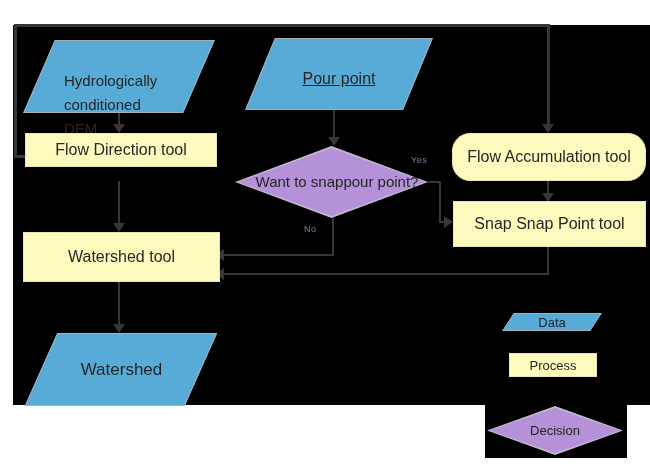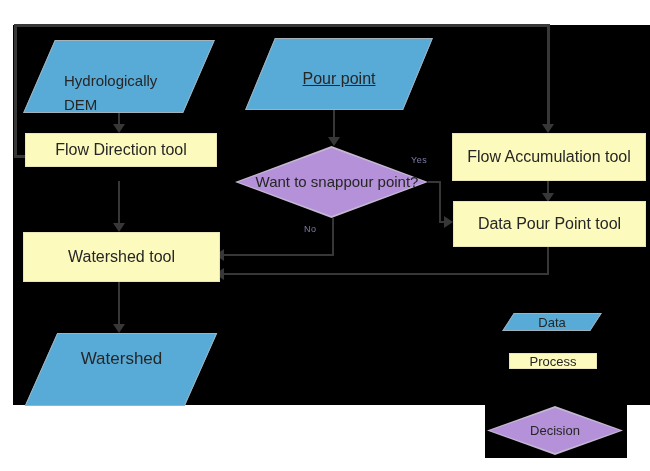--- a/index.html
+++ b/index.html
@@ -43,38 +43,38 @@
 
   .pg-dem      { left: 39px;  top: 40px;  width: 160px; height: 73px; transform: skewX(-23.5deg); }
   .pg-pour     { left: 260px; top: 38px;  width: 158px; height: 72px; transform: skewX(-22.5deg); }
   .pg-wshed    { left: 41px;  top: 333px; width: 160px; height: 73px; transform: skewX(-24deg); }
   .pg-legend   { left: 508px; top: 313px; width: 88px;  height: 18px; transform: skewX(-33deg); }
 
   .lbl-dem   { left: 64px;  top: 61px;  width: 140px; height: 60px;
                justify-content: flex-start; align-items: flex-start;
                font-size: 15px; line-height: 24px; display: block; margin-top: 8px; }
   .lbl-pour  { left: 260px; top: 38px;  width: 158px; height: 82px; font-size: 16px; text-decoration: underline; }
-  .lbl-wshed { left: 25px;  top: 322px; width: 193px; height: 73px; font-size: 17px; }
+  .lbl-wshed { left: 25px;  top: 333px; width: 193px; height: 73px; font-size: 17px; }
   .lbl-ldata { left: 502px; top: 313px; width: 100px; height: 18px; font-size: 13px; }
 
   .process {
     position: absolute;
     background: var(--process_fill);
     border: 1px solid var(--process_border);
     color: var(--text_dark);
     display: flex;
     align-items: center;
     justify-content: center;
     font-size: 16px;
   }
   .pr-flowdir  { left: 25px;  top: 133px; width: 192px; height: 34px; }
-  .pr-flowacc  { left: 452px; top: 133px; width: 194px; height: 48px; }
+  .pr-flowacc  { left: 452px; top: 133px; width: 194px; height: 48px; border-radius: 18px; }
   .pr-snap     { left: 453px; top: 201px; width: 193px; height: 46px; }
   .pr-wtool    { left: 23px;  top: 232px; width: 197px; height: 50px; }
-  .pr-legend   { left: 509px; top: 353px; width: 88px;  height: 16px; font-size: 13px; }
+  .pr-legend   { left: 509px; top: 353px; width: 88px;  height: 24px; font-size: 13px; }
 
   .diamond-outer {
     position: absolute;
     clip-path: polygon(50% 0, 100% 50%, 50% 100%, 0 50%);
     background: var(--decision_border);
   }
   .diamond-inner {
     position: absolute;
     left: 3px; top: 2px; right: 3px; bottom: 2px;
     clip-path: polygon(50% 0, 100% 50%, 50% 100%, 0 50%);
@@ -153,29 +153,30 @@
   <div class="arrow arrow-left" style="left:215px; top:249px;"></div>
   <div class="edge-label el-no">No</div>
 
   <div class="line" style="left:547px; top:247px; width:2px; height:28px;"></div>
   <div class="line" style="left:223px; top:273px; width:326px; height:2px;"></div>
   <div class="arrow arrow-left" style="left:215px; top:268px;"></div>
 
   <div class="pgram pg-dem"></div>
   <div class="pgram-label lbl-dem">
     <div>Hydrologically</div>
+    <div>conditioned</div>
     <div>DEM</div>
   </div>
 
   <div class="pgram pg-pour"></div>
   <div class="pgram-label lbl-pour">Pour point</div>
 
   <div class="process pr-flowdir">Flow Direction tool</div>
   <div class="process pr-flowacc">Flow Accumulation tool</div>
-  <div class="process pr-snap">Data Pour Point tool</div>
+  <div class="process pr-snap">Snap Snap Point tool</div>
   <div class="process pr-wtool">Watershed tool</div>
 
   <div class="diamond-outer dm-main">
     <div class="diamond-inner"></div>
   </div>
   <div class="lbl-dm-main">
     <div>Want to snap</div>
     <div>pour point?</div>
   </div>
 

